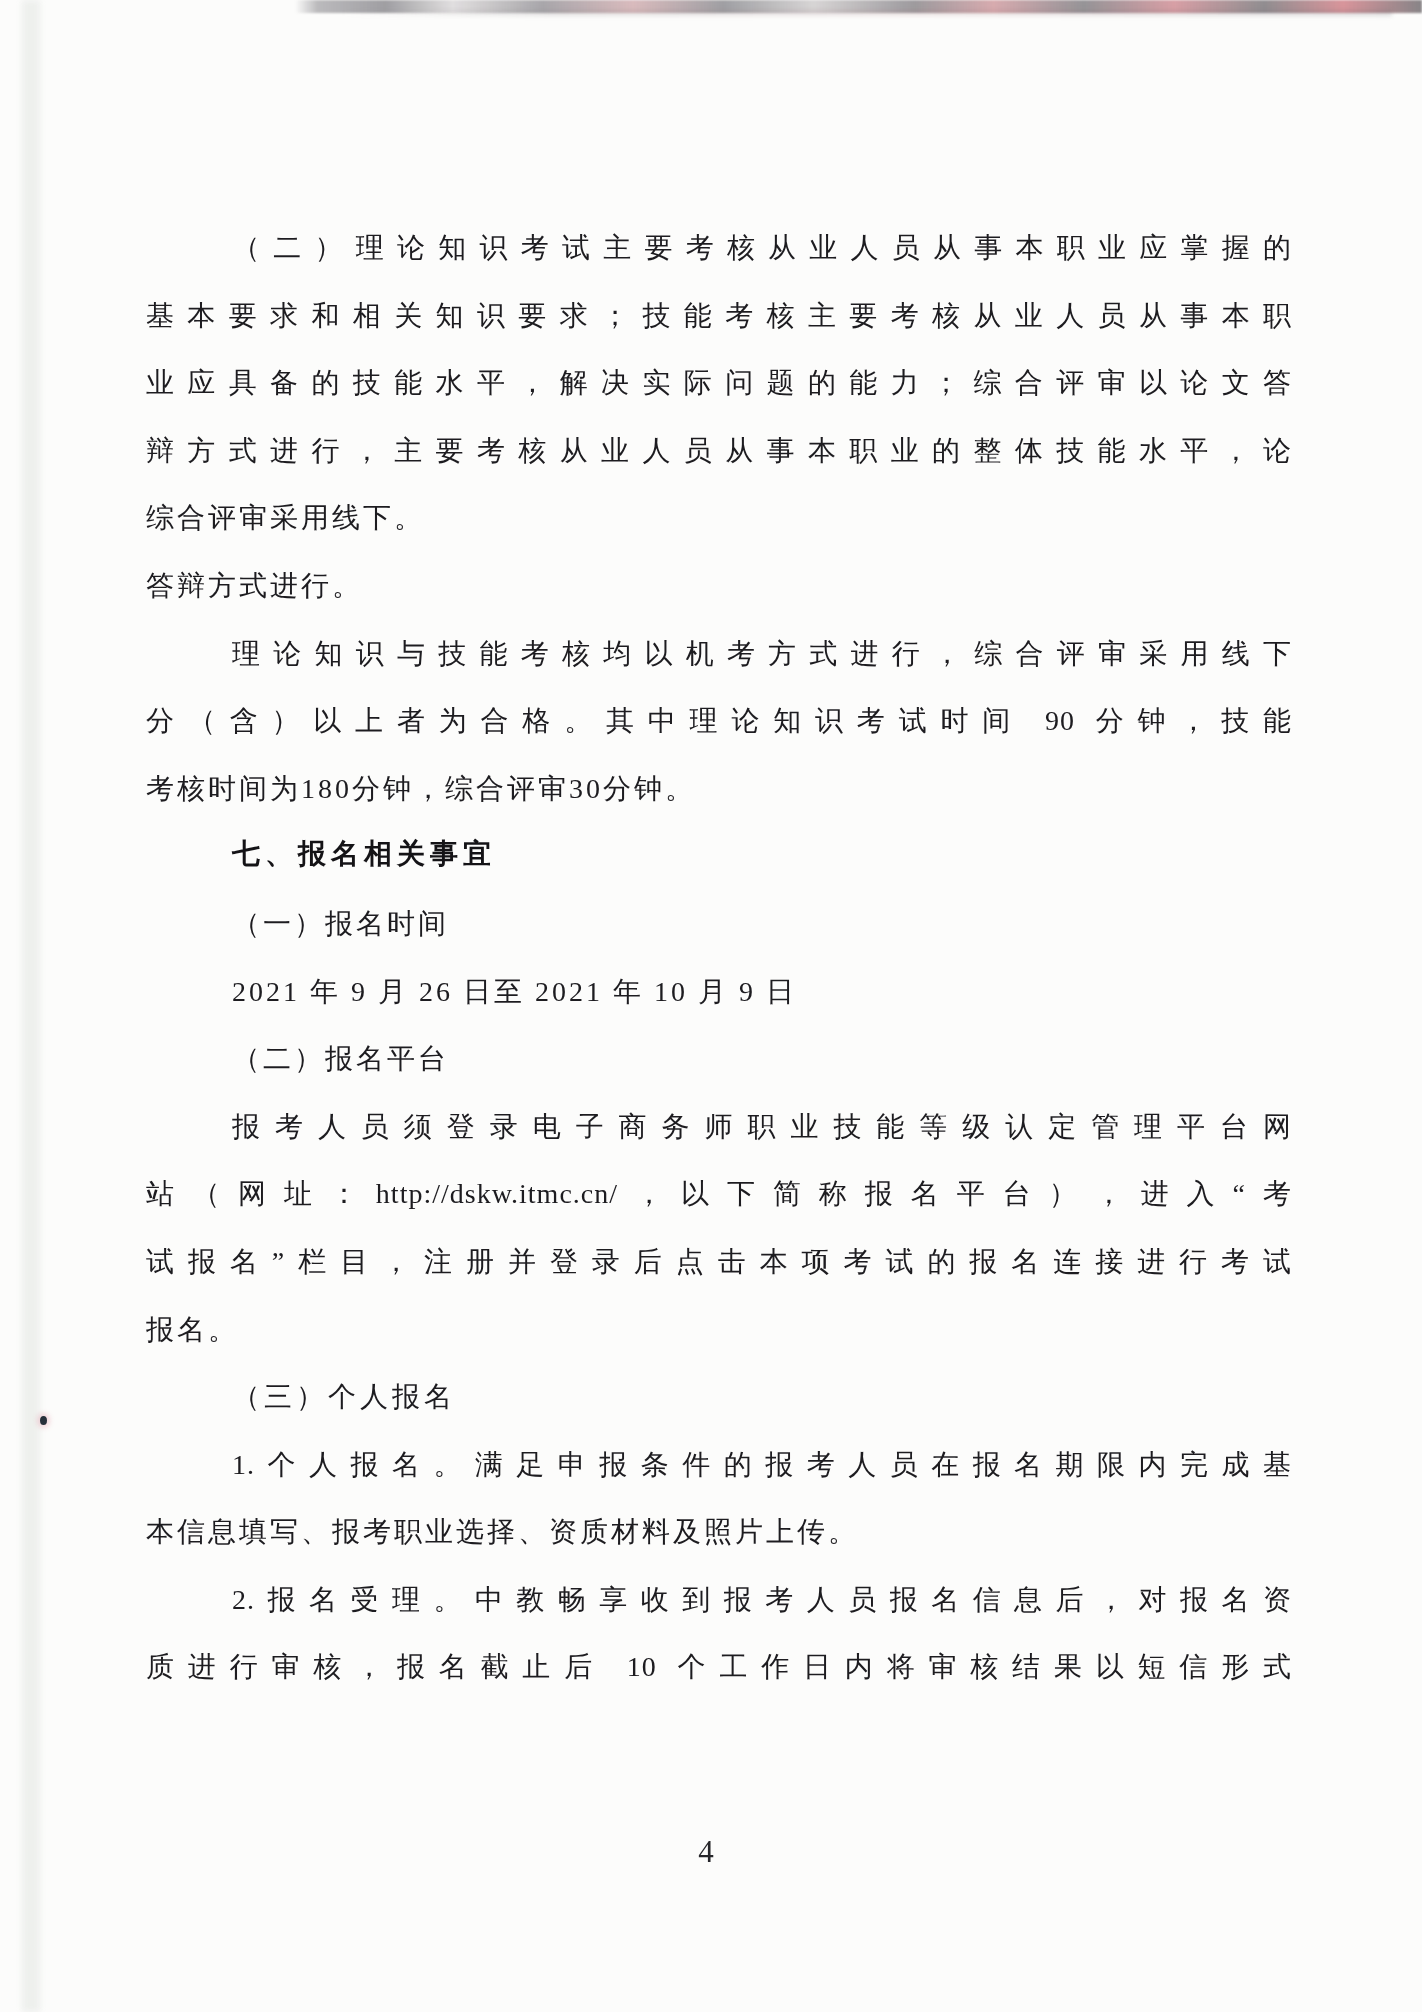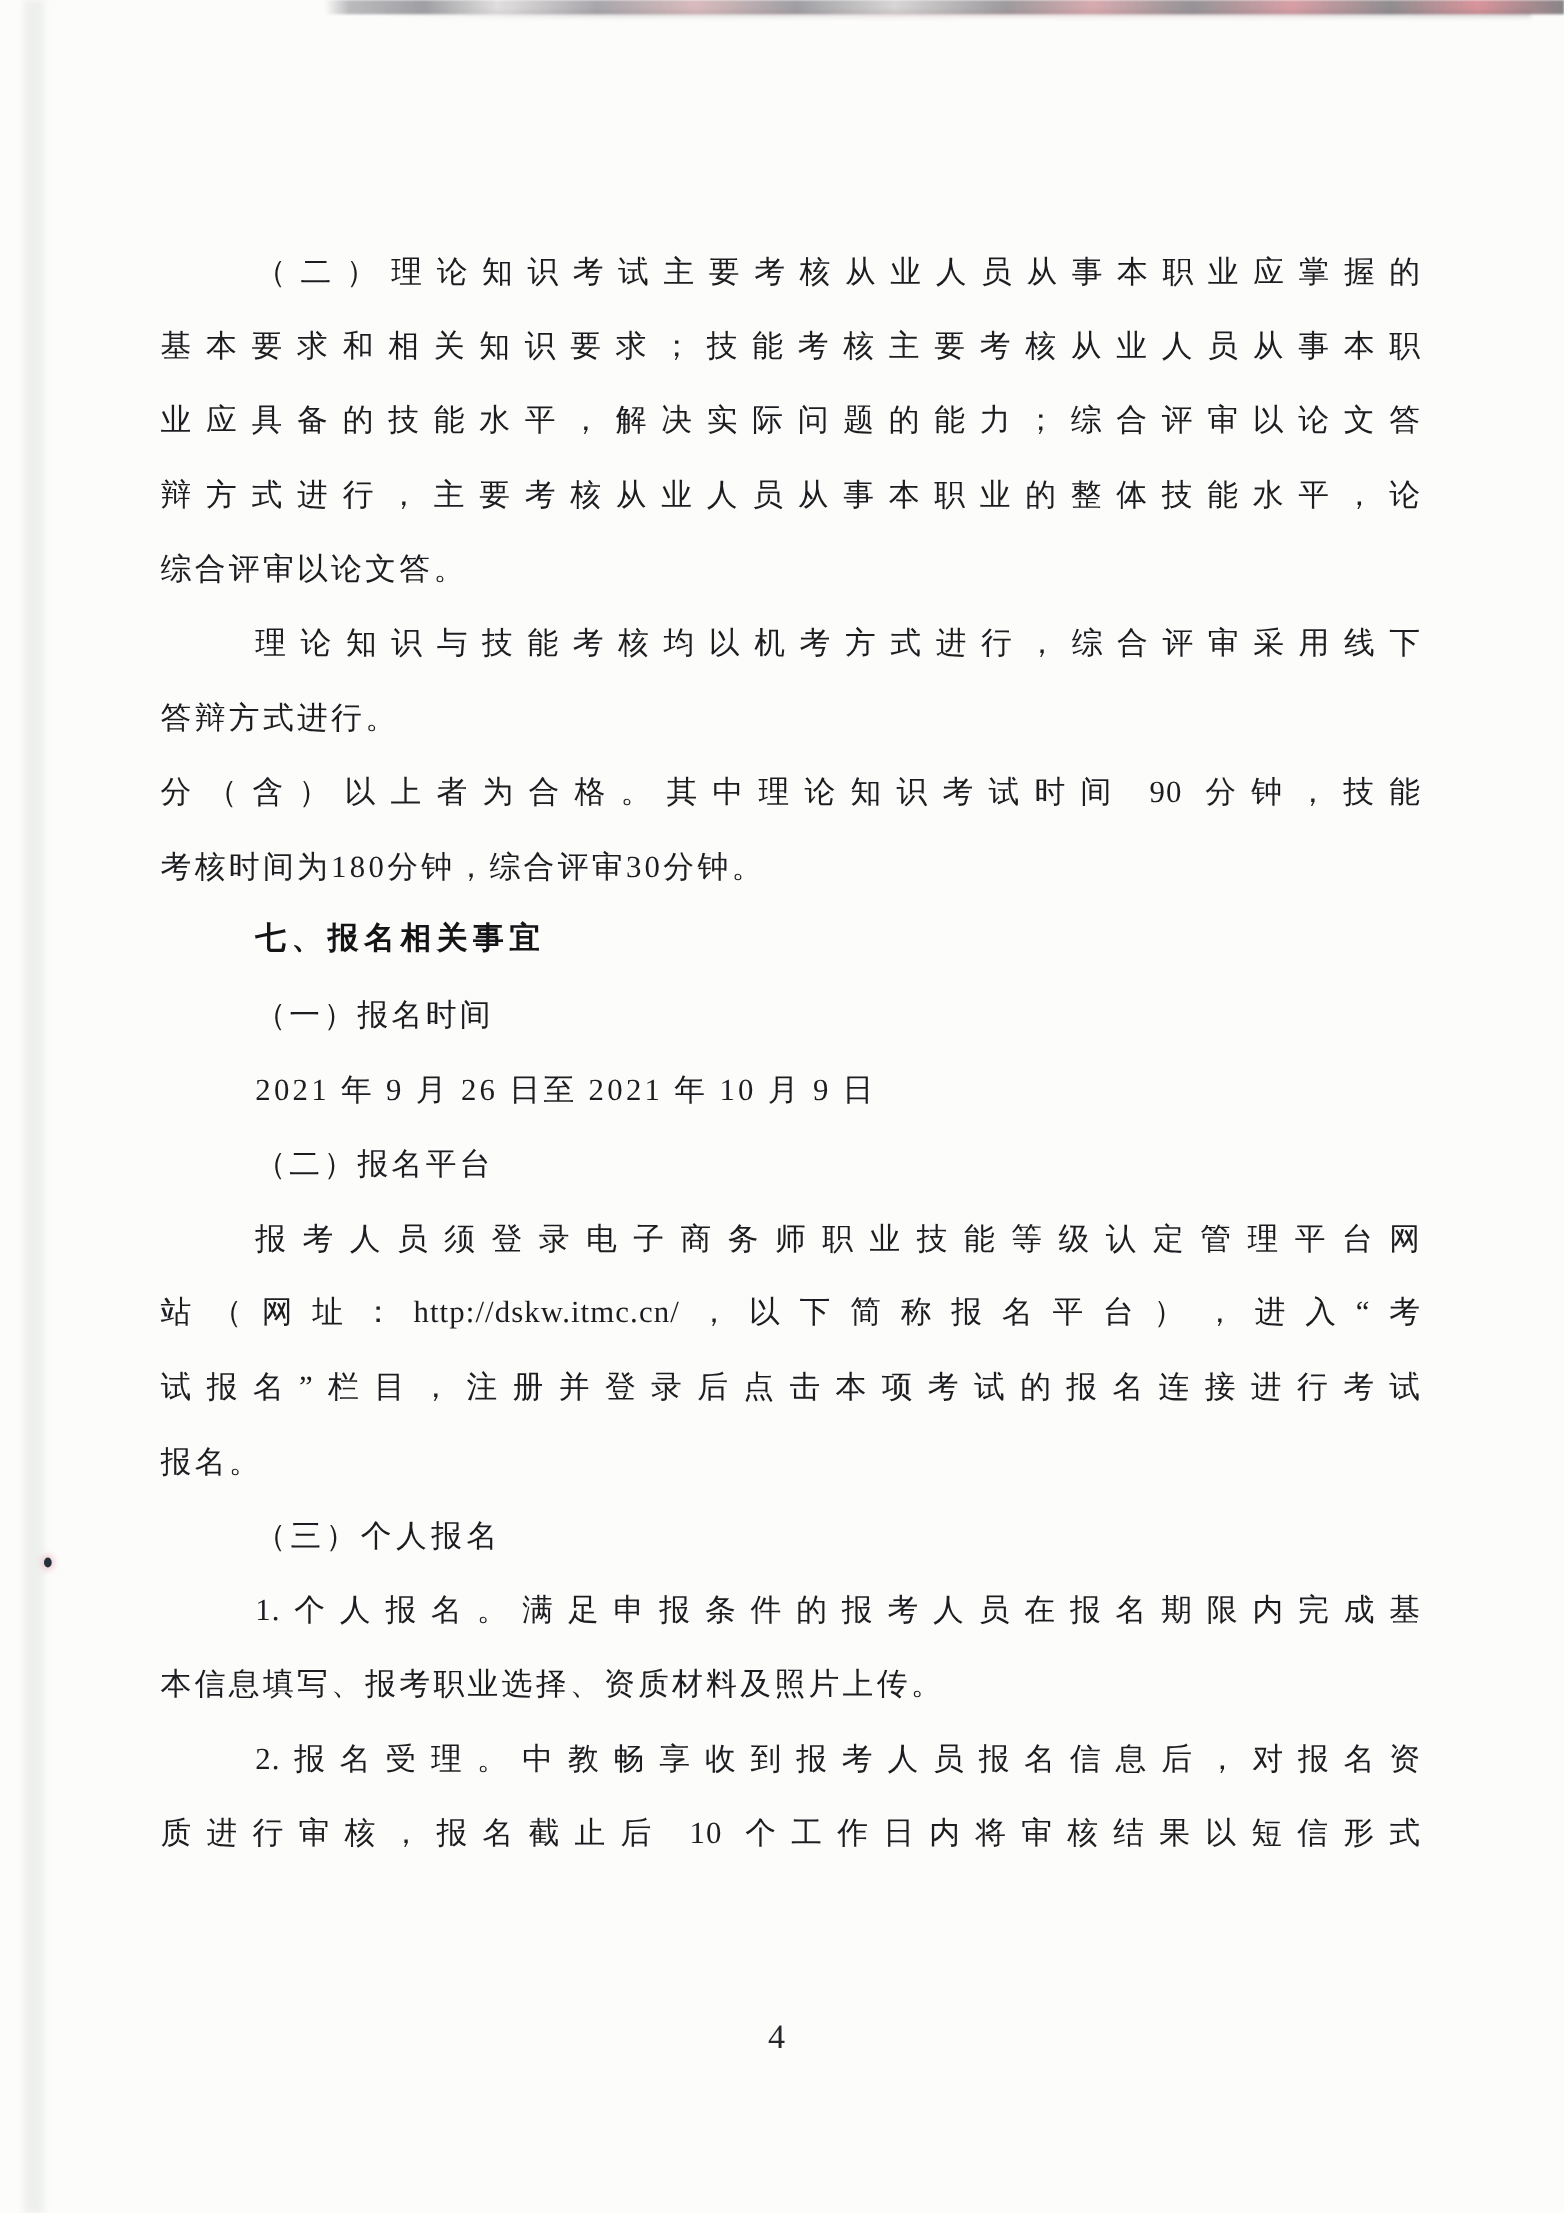--- a/index.html
+++ b/index.html
@@ -89,23 +89,23 @@
   <div class="scan-top"></div>
   <div class="scan-top2"></div>
   <div class="scan-left"></div>
   <div class="speck"></div>
 
   <div class="doc">
       <div class="line body indent justify">（二）理论知识考试主要考核从业人员从事本职业应掌握的</div>
       <div class="line body justify">基本要求和相关知识要求；技能考核主要考核从业人员从事本职</div>
       <div class="line body justify">业应具备的技能水平，解决实际问题的能力；综合评审以论文答</div>
       <div class="line body justify">辩方式进行，主要考核从业人员从事本职业的整体技能水平，论</div>
-      <div class="line body">综合评审以论文答。</div>
+      <div class="line body">综合评审采用线下。</div>
+      <div class="line body">答辩方式进行。</div>
       <div class="line body indent justify">理论知识与技能考核均以机考方式进行，综合评审采用线下</div>
-      <div class="line body">答辩方式进行。</div>
       <div class="line body justify">分（含）以上者为合格。其中理论知识考试时间 90 分钟，技能</div>
       <div class="line body">考核时间为180分钟，综合评审30分钟。</div>
       <div class="line bold indent">七、报名相关事宜</div>
       <div class="line body indent">（一）报名时间</div>
       <div class="line body indent">2021 年 9 月 26 日至 2021 年 10 月 9 日</div>
       <div class="line body indent">（二）报名平台</div>
       <div class="line body indent justify">报考人员须登录电子商务师职业技能等级认定管理平台网</div>
       <div class="line body justify">站（网址：http://dskw.itmc.cn/，以下简称报名平台），进入“考</div>
       <div class="line body justify">试报名”栏目，注册并登录后点击本项考试的报名连接进行考试</div>
       <div class="line body">报名。</div>

